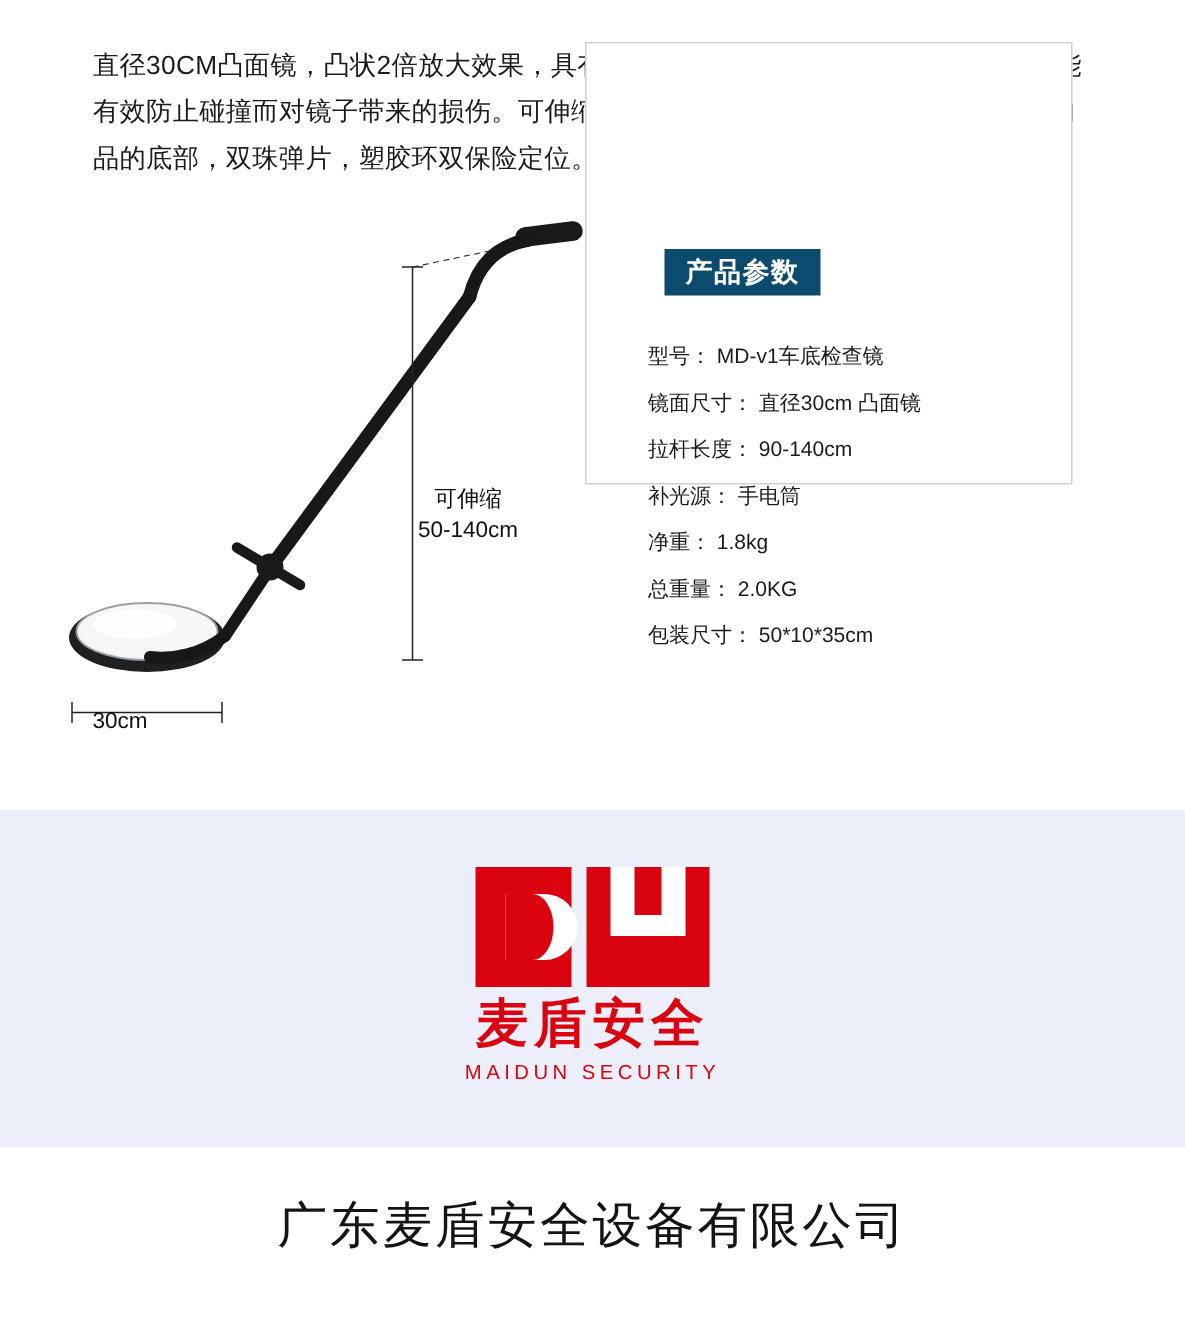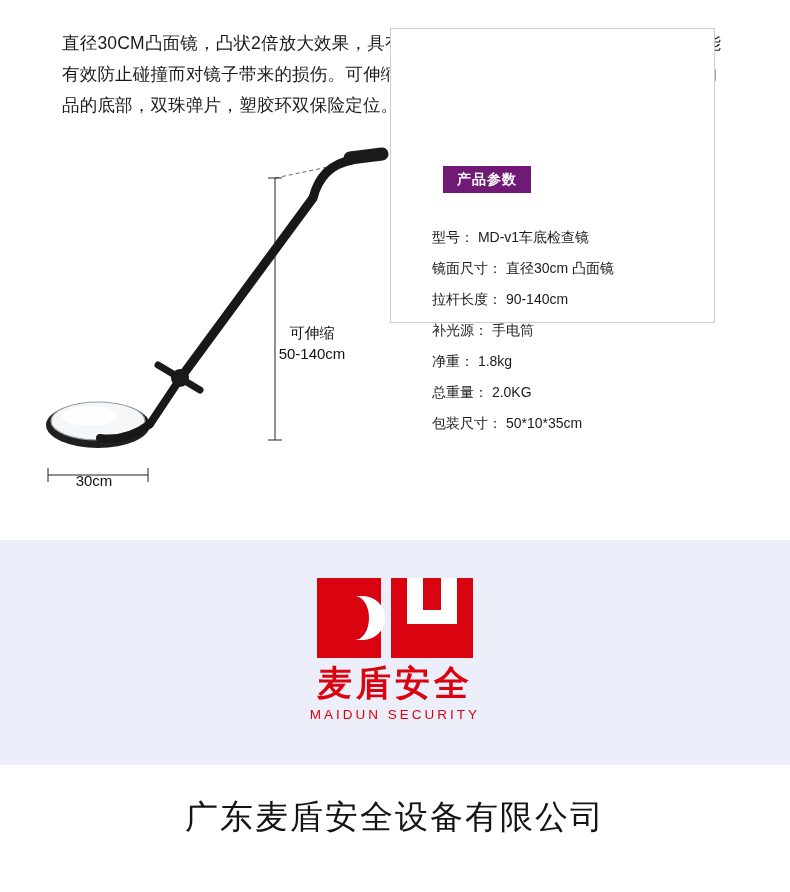--- a/index.html
+++ b/index.html
@@ -54,43 +54,43 @@
     text-align: center;
     line-height: 21px;
     white-space: nowrap;
   }
   .dim-vert {
     left: 262px;
     top: 182px;
     width: 100px;
   }
   .dim-horiz {
-    left: 48px;
+    left: 34px;
     top: 330px;
     width: 92px;
   }
 
   
   .spec-panel {
     position: absolute;
     left: 390px;
     top: 28px;
     width: 325px;
     height: 295px;
     border: 1px solid #cfcfcf;
     background: #ffffff;
     box-sizing: border-box;
   }
   .spec-title {
     position: absolute;
     left: 443px;
     top: 166px;
-    background: #701a75;
+    background: #0c4a6e;
     color: #ffffff;
-    font-size: 14px;
+    font-size: 18px;
     font-weight: bold;
     padding: 6px 14px 7px 14px;
     letter-spacing: 1px;
     line-height: 1;
   }
   .spec-list {
     position: absolute;
     left: 432px;
     top: 222px;
     width: 290px;

